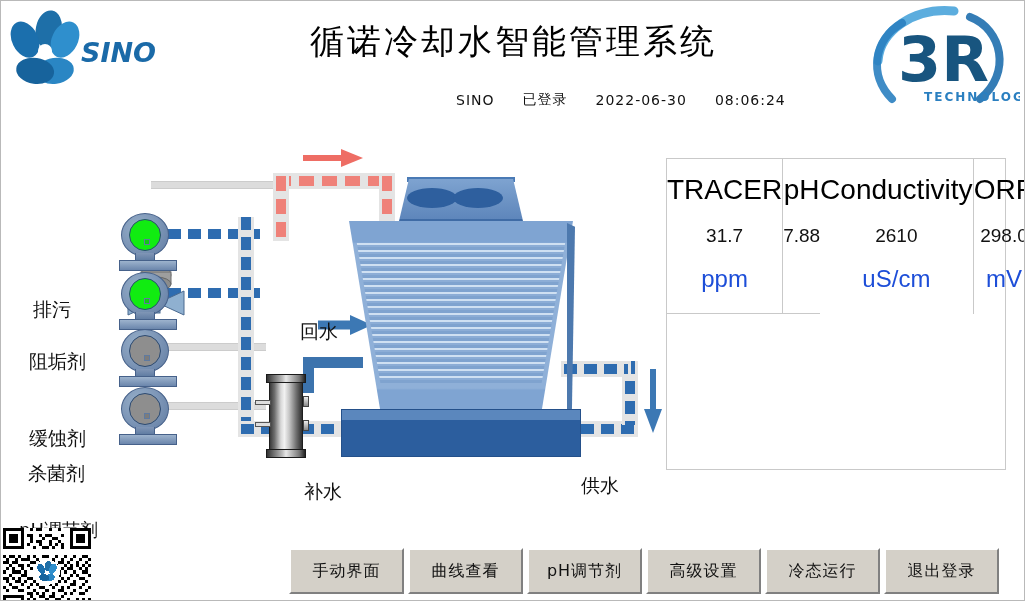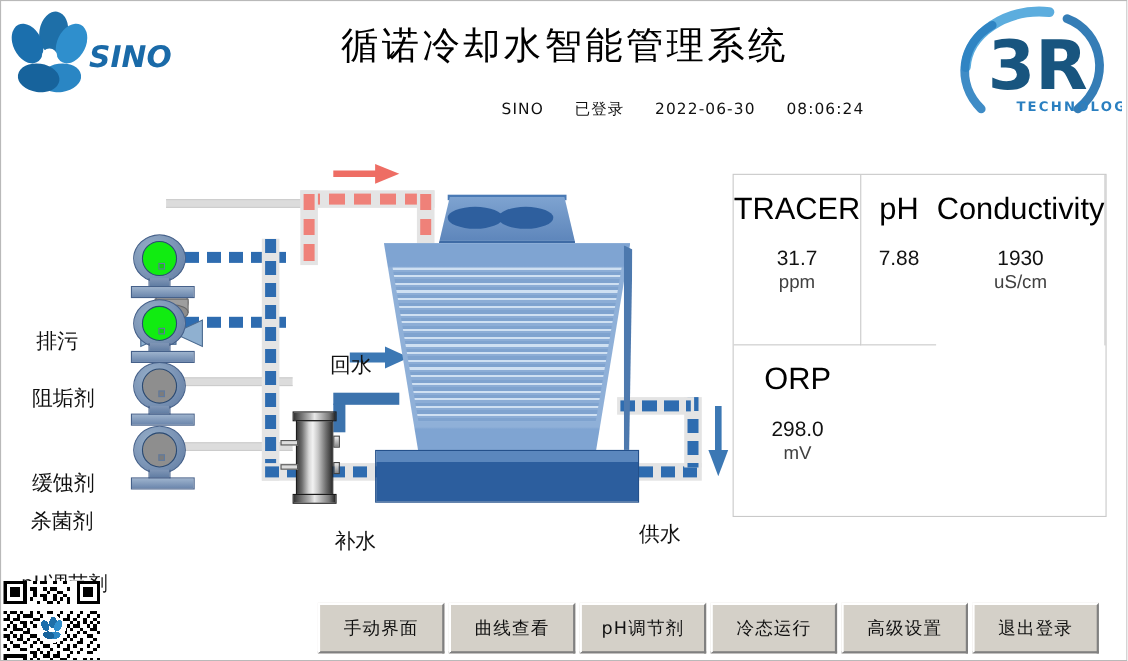--- a/index.html
+++ b/index.html
@@ -188,32 +188,32 @@
     border: 1px solid #24508a;
   }
 
   
   .arrow { position: absolute; }
 
   
   #panel {
     position: absolute; left: 665px; top: 157px; width: 340px; height: 312px;
     border: 1px solid #c9c9c9; background: #fff;
-    display: grid; grid-template-columns: 1fr 1fr 1fr; grid-template-rows: 1fr 1fr;
+    display: grid; grid-template-columns: 1fr 1fr 1fr 1fr; grid-template-rows: 1fr 1fr;
   }
   .cell {
     display: flex; flex-direction: column; align-items: center;
     justify-content: flex-start; padding-top: 14px;
     border-right: 1px solid #c9c9c9; border-bottom: 1px solid #c9c9c9;
   }
   .cell:nth-child(2), .cell:nth-child(4) { border-right: none; text-align: right; }
   .cell:nth-child(3), .cell:nth-child(4) { border-bottom: none; }
   .cell-title { font-size: 28px; color: #000; line-height: 1.2; }
   .cell-value { font-size: 19px; color: #111; margin-top: 18px; }
-  .cell-unit  { font-size: 17px; color: #404040; }
+  .cell-unit  { font-size: 24px; color: #1d4ed8; margin-top: 18px; }
 
   
   #statusrow {
     position: absolute; left: 350px; top: 495px; width: 660px; height: 34px;
     display: flex; align-items: center;
     font-family: "DejaVu Sans", sans-serif;
     font-size: 20px; color: #111;
   }
   #statusrow .sp { display: inline-block; }
   .gap-lg { width: 38px; } .gap-md { width: 26px; } .gap-sm { width: 16px; }
@@ -409,37 +409,37 @@
       <div class="cell-value">31.7</div>
       <div class="cell-unit">ppm</div>
     </div>
     <div class="cell">
       <div class="cell-title">pH</div>
       <div class="cell-value">7.88</div>
       <div class="cell-unit"></div>
     </div>
     <div class="cell">
       <div class="cell-title">Conductivity</div>
-      <div class="cell-value">1930</div>
+      <div class="cell-value">2610</div>
       <div class="cell-unit">uS/cm</div>
     </div>
     <div class="cell">
       <div class="cell-title">ORP</div>
       <div class="cell-value">298.0</div>
       <div class="cell-unit">mV</div>
     </div>
   </div>
 
 
   <div id="buttonbar">
     <div class="btn">手动界面</div>
     <div class="btn">曲线查看</div>
     <div class="btn">pH调节剂</div>
+    <div class="btn">高级设置</div>
     <div class="btn">冷态运行</div>
-    <div class="btn">高级设置</div>
     <div class="btn">退出登录</div>
   </div>
 
   <div id="qr">
     <svg width="88" height="88" viewBox="0 0 29 29" shape-rendering="crispEdges">
       <rect width="29" height="29" fill="#fff"></rect>
       <g fill="#000">
         <path d="M0 0h7v7H0z"></path>
           <path d="M22 0h7v7h-7z"></path>
           <path d="M0 22h7v7H0z"></path>

